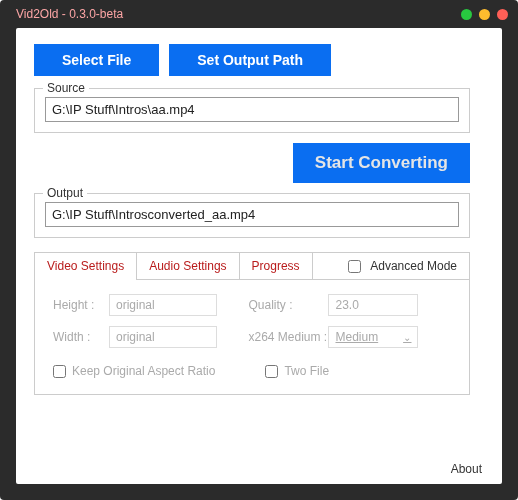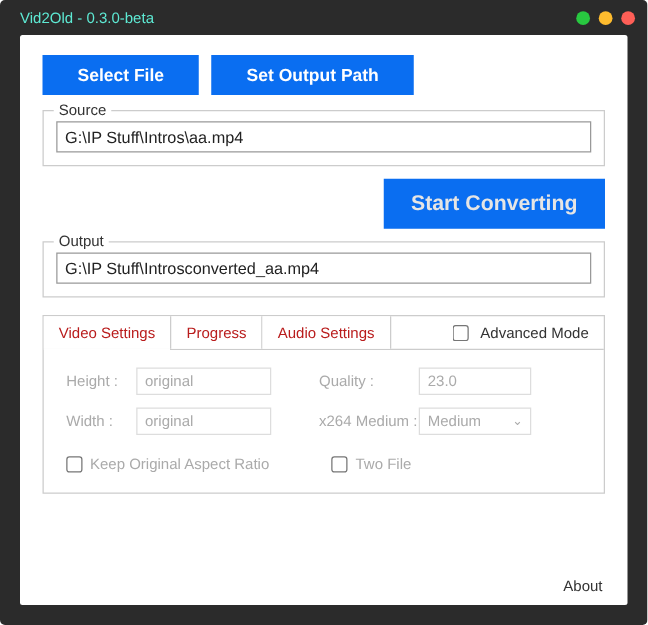--- a/index.html
+++ b/index.html
@@ -1,25 +1,25 @@
 <!DOCTYPE html>
 <html><head>
 <meta charset="utf-8">
 <style>
 * { box-sizing: border-box; margin: 0; padding: 0; }
 body { font-family: -apple-system, BlinkMacSystemFont, "Segoe UI", Arial, sans-serif; background: #fff; width: 518px; height: 500px; overflow: hidden; }
 .window { width: 518px; height: 500px; background: #2b2b2b; border-radius: 4px; }
 .titlebar { height: 28px; display: flex; align-items: center; justify-content: space-between; padding: 0 10px; }
-.title { color: #5eead4; font-size: 12px; padding-left: 6px; }
+.title { color: #fca5a5; font-size: 12px; padding-left: 6px; }
 .traffic { display: flex; gap: 7px; }
 .dot { width: 11px; height: 11px; border-radius: 50%; }
 .green { background: #28c840; }
 .yellow { background: #febc2e; }
 .red { background: #ff5f57; }
-.content { background: #fff; margin: 0 16px 16px 16px; padding: 16px 18px 10px 18px; height: calc(500px - 28px - 16px); border-radius: 2px; position: relative; }
+.content { background: #fff; margin: 0 16px 16px 16px; padding: 16px 32px 10px 18px; height: calc(500px - 28px - 16px); border-radius: 2px; position: relative; }
 .btn-row { display: flex; gap: 10px; margin-bottom: 12px; }
 .btn-blue { background: #0a6ef1; color: #fff; border: none; padding: 8px 28px; font-size: 14px; font-weight: 600; cursor: pointer; }
 .btn-convert { background: #0a6ef1; color: #e5e5e5; border: none; padding: 10px 22px; font-size: 17px; font-weight: 700; cursor: pointer; float: right; margin: 8px 0 10px 0; }
 .group { border: 1px solid #ccc; padding: 8px 10px 10px 10px; position: relative; margin-bottom: 2px; clear: both; }
 .group-label { position: absolute; top: -8px; left: 8px; background: #fff; padding: 0 4px; font-size: 12px; color: #333; }
 .text-input { width: 100%; border: 1px solid #999; padding: 4px 6px; font-size: 13px; background: #fff; color: #222; }
 .settings-panel { border: 1px solid #ccc; margin-top: 14px; padding: 0; clear: both; }
 .tabs-row { display: flex; align-items: center; border-bottom: 1px solid #ccc; }
 .tab { padding: 6px 12px; font-size: 12px; color: #b91c1c; border-right: 1px solid #ccc; cursor: pointer; background: #fff; }
 .tab.active { background: #fff; position: relative; }
@@ -27,21 +27,21 @@
 .tab:first-child.active { border-top: none; }
 .adv-mode { margin-left: auto; padding-right: 12px; font-size: 12px; color: #333; display: flex; align-items: center; gap: 9px; }
 .adv-mode input { width: 13px; height: 13px; }
 .settings-body { padding: 14px 18px 16px 18px; }
 .field-row { display: flex; align-items: center; margin-bottom: 10px; }
 .field-label { font-size: 12px; color: #aaa; width: 56px; }
 .field-input { border: 1px solid #ddd; padding: 3px 6px; font-size: 12px; color: #aaa; width: 108px; background: #fff; }
 .col-left { display: inline-block; width: 48%; vertical-align: top; }
 .col-right { display: inline-block; width: 48%; vertical-align: top; }
 .field-label-r { font-size: 12px; color: #aaa; width: 80px; }
-.select-like { border: 1px solid #ddd; padding: 3px 6px; font-size: 12px; color: #aaa; width: 90px; background: #fff; display: flex; justify-content: space-between; align-items: center; }
+.select-like { border: 1px solid #ddd; padding: 3px 6px; font-size: 12px; color: #aaa; width: 90px; background: #fff; display: flex; justify-content: space-between; align-items: center; text-decoration: underline; }
 .chev { font-size: 10px; color: #aaa; }
 .check-row { display: flex; gap: 50px; margin-top: 6px; }
 .check-item { display: flex; align-items: center; gap: 6px; font-size: 12px; color: #aaa; }
 .check-item input { width: 13px; height: 13px; accent-color: #aaa; }
 .about { position: absolute; right: 20px; bottom: 8px; font-size: 12px; color: #333; cursor: pointer; }
 </style>
 </head>
 <body>
 
 <div class="window">
@@ -69,22 +69,22 @@
     <button class="btn-convert">Start Converting</button>
 
     <div class="group">
       <span class="group-label">Output</span>
       <input class="text-input" type="text" value="G:\IP Stuff\Introsconverted_aa.mp4" style="">
     </div>
 
     <div class="settings-panel">
       <div class="tabs-row">
         <div class="tab active">Video Settings</div>
+        <div class="tab">Audio Settings</div>
         <div class="tab">Progress</div>
-        <div class="tab">Audio Settings</div>
         <label class="adv-mode">
           <input type="checkbox" style="">
           <span>Advanced Mode</span>
         </label>
       </div>
 
       <div class="settings-body">
         <div class="col-left">
           <div class="field-row">
             <span class="field-label">Height :</span>

